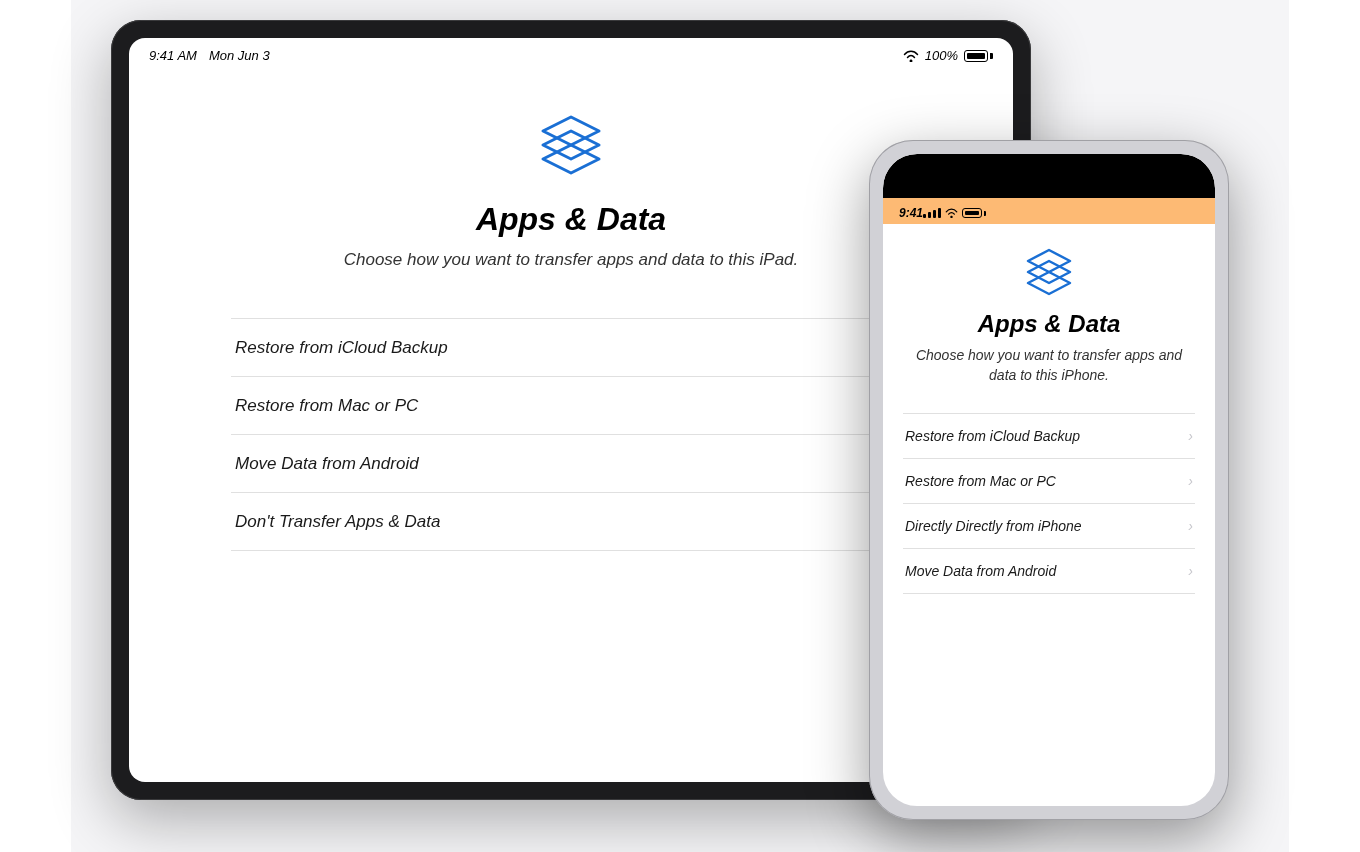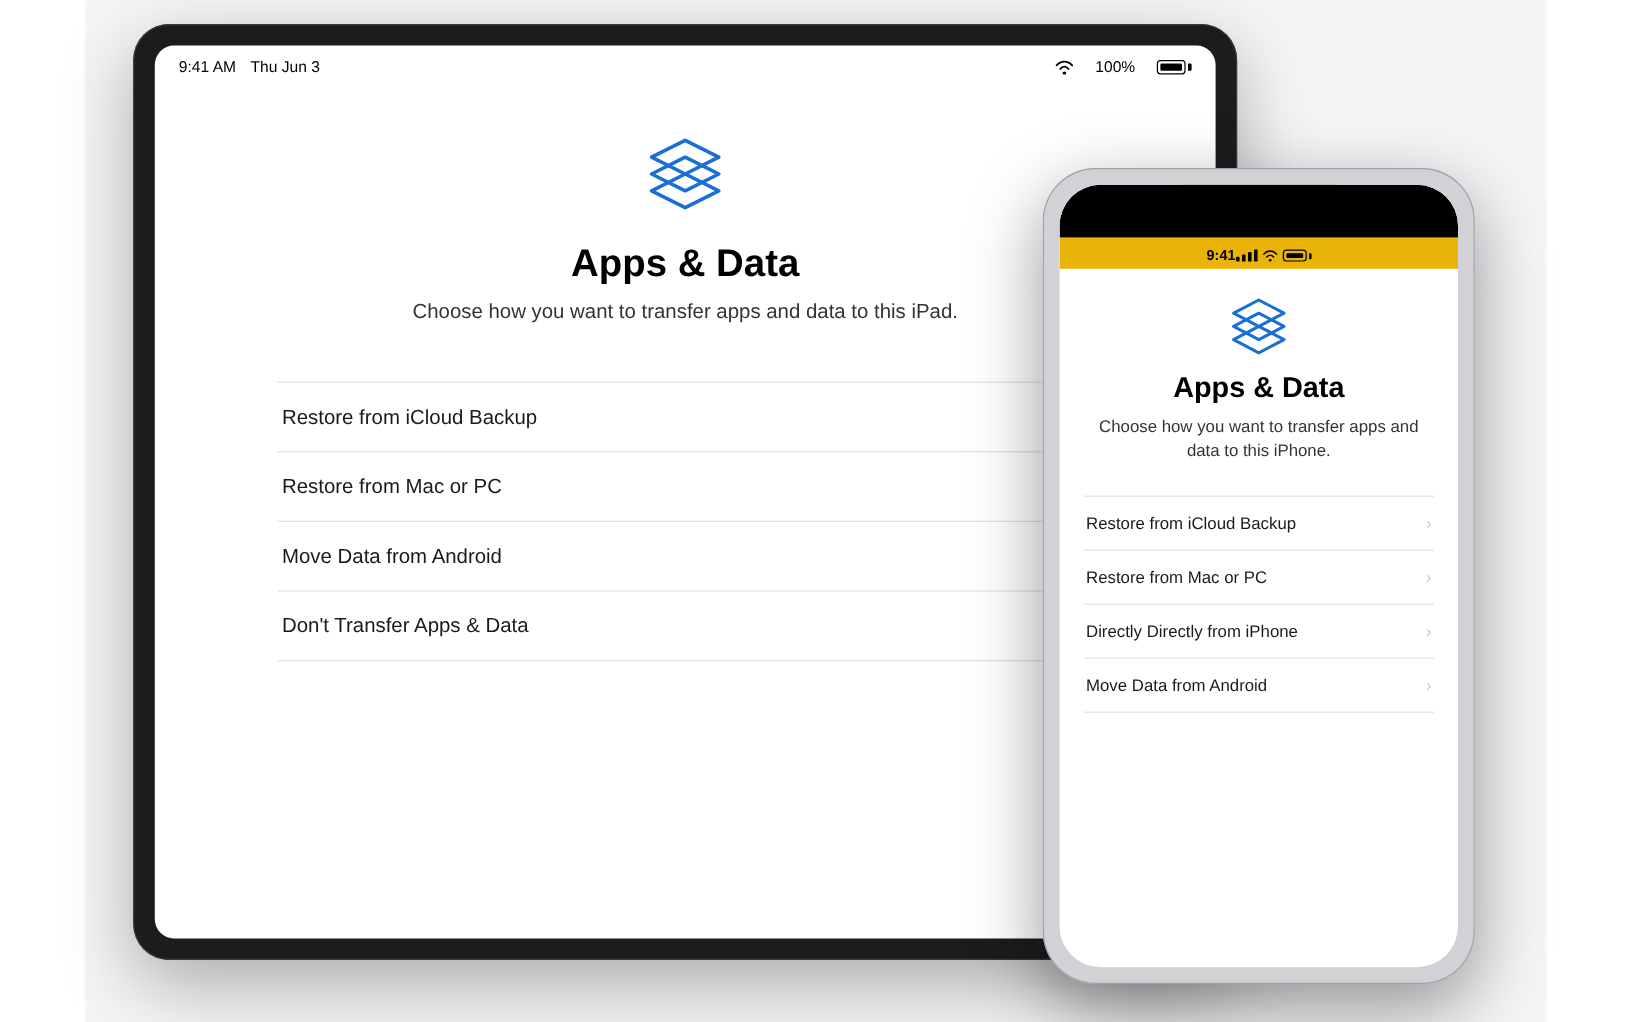--- a/index.html
+++ b/index.html
@@ -17,20 +17,21 @@
     }
 
     .scene {
       position: relative;
       width: 1218px;
       height: 852px;
       background: #f5f5f7;
       display: flex;
       align-items: center;
       justify-content: center;
+      font-style: italic;
     }
 
     
     .ipad-wrapper {
       position: absolute;
       left: 40px;
       top: 20px;
       width: 920px;
       height: 780px;
       z-index: 1;
@@ -67,21 +68,21 @@
 
     .ipad-status-left {
       display: flex;
       gap: 12px;
       align-items: center;
     }
 
     .ipad-status-right {
       display: flex;
       align-items: center;
-      gap: 18px;
+      gap: 6px;
     }
 
     .battery-icon {
       display: inline-flex;
       align-items: center;
       gap: 2px;
     }
 
     .battery-body {
       width: 24px;
@@ -209,24 +210,24 @@
       transform: translateX(-50%);
       width: 130px;
       height: 28px;
       background: #000;
       border-radius: 0 0 18px 18px;
     }
 
     .iphone-status-bar {
       width: 100%;
       display: flex;
-      justify-content: center;
+      justify-content: flex-start;
       align-items: center;
       padding: 8px 16px 4px;
-      background: #eab308;
+      background: #fdba74;
       font-size: 12px;
       font-weight: 600;
       color: #000;
     }
 
     .iphone-status-right {
       display: flex;
       align-items: center;
       gap: 4px;
       font-size: 11px;
@@ -303,21 +304,21 @@
 
 <div class="scene">
 
   <div class="ipad-wrapper">
     <div class="ipad-outer">
       <div class="ipad-inner">
 
         <div class="ipad-status-bar">
           <div class="ipad-status-left">
             <span>9:41 AM</span>
-            <span>Thu Jun 3</span>
+            <span>Mon Jun 3</span>
           </div>
           <div class="ipad-status-right">
 
             <svg width="16" height="12" viewBox="0 0 16 12" fill="none">
               <path d="M8 9.5C8.8 9.5 9.5 10.2 9.5 11s-.7 1.5-1.5 1.5S6.5 11.8 6.5 11 7.2 9.5 8 9.5z" fill="#000"></path>
               <path d="M4.5 7.5C5.5 6.3 6.7 5.5 8 5.5s2.5.8 3.5 2" stroke="#000" stroke-width="1.5" stroke-linecap="round" fill="none"></path>
               <path d="M1.5 4.5C3.2 2.5 5.5 1.3 8 1.3s4.8 1.2 6.5 3.2" stroke="#000" stroke-width="1.5" stroke-linecap="round" fill="none"></path>
             </svg>
             <span>100%</span>
             <div class="battery-icon">

